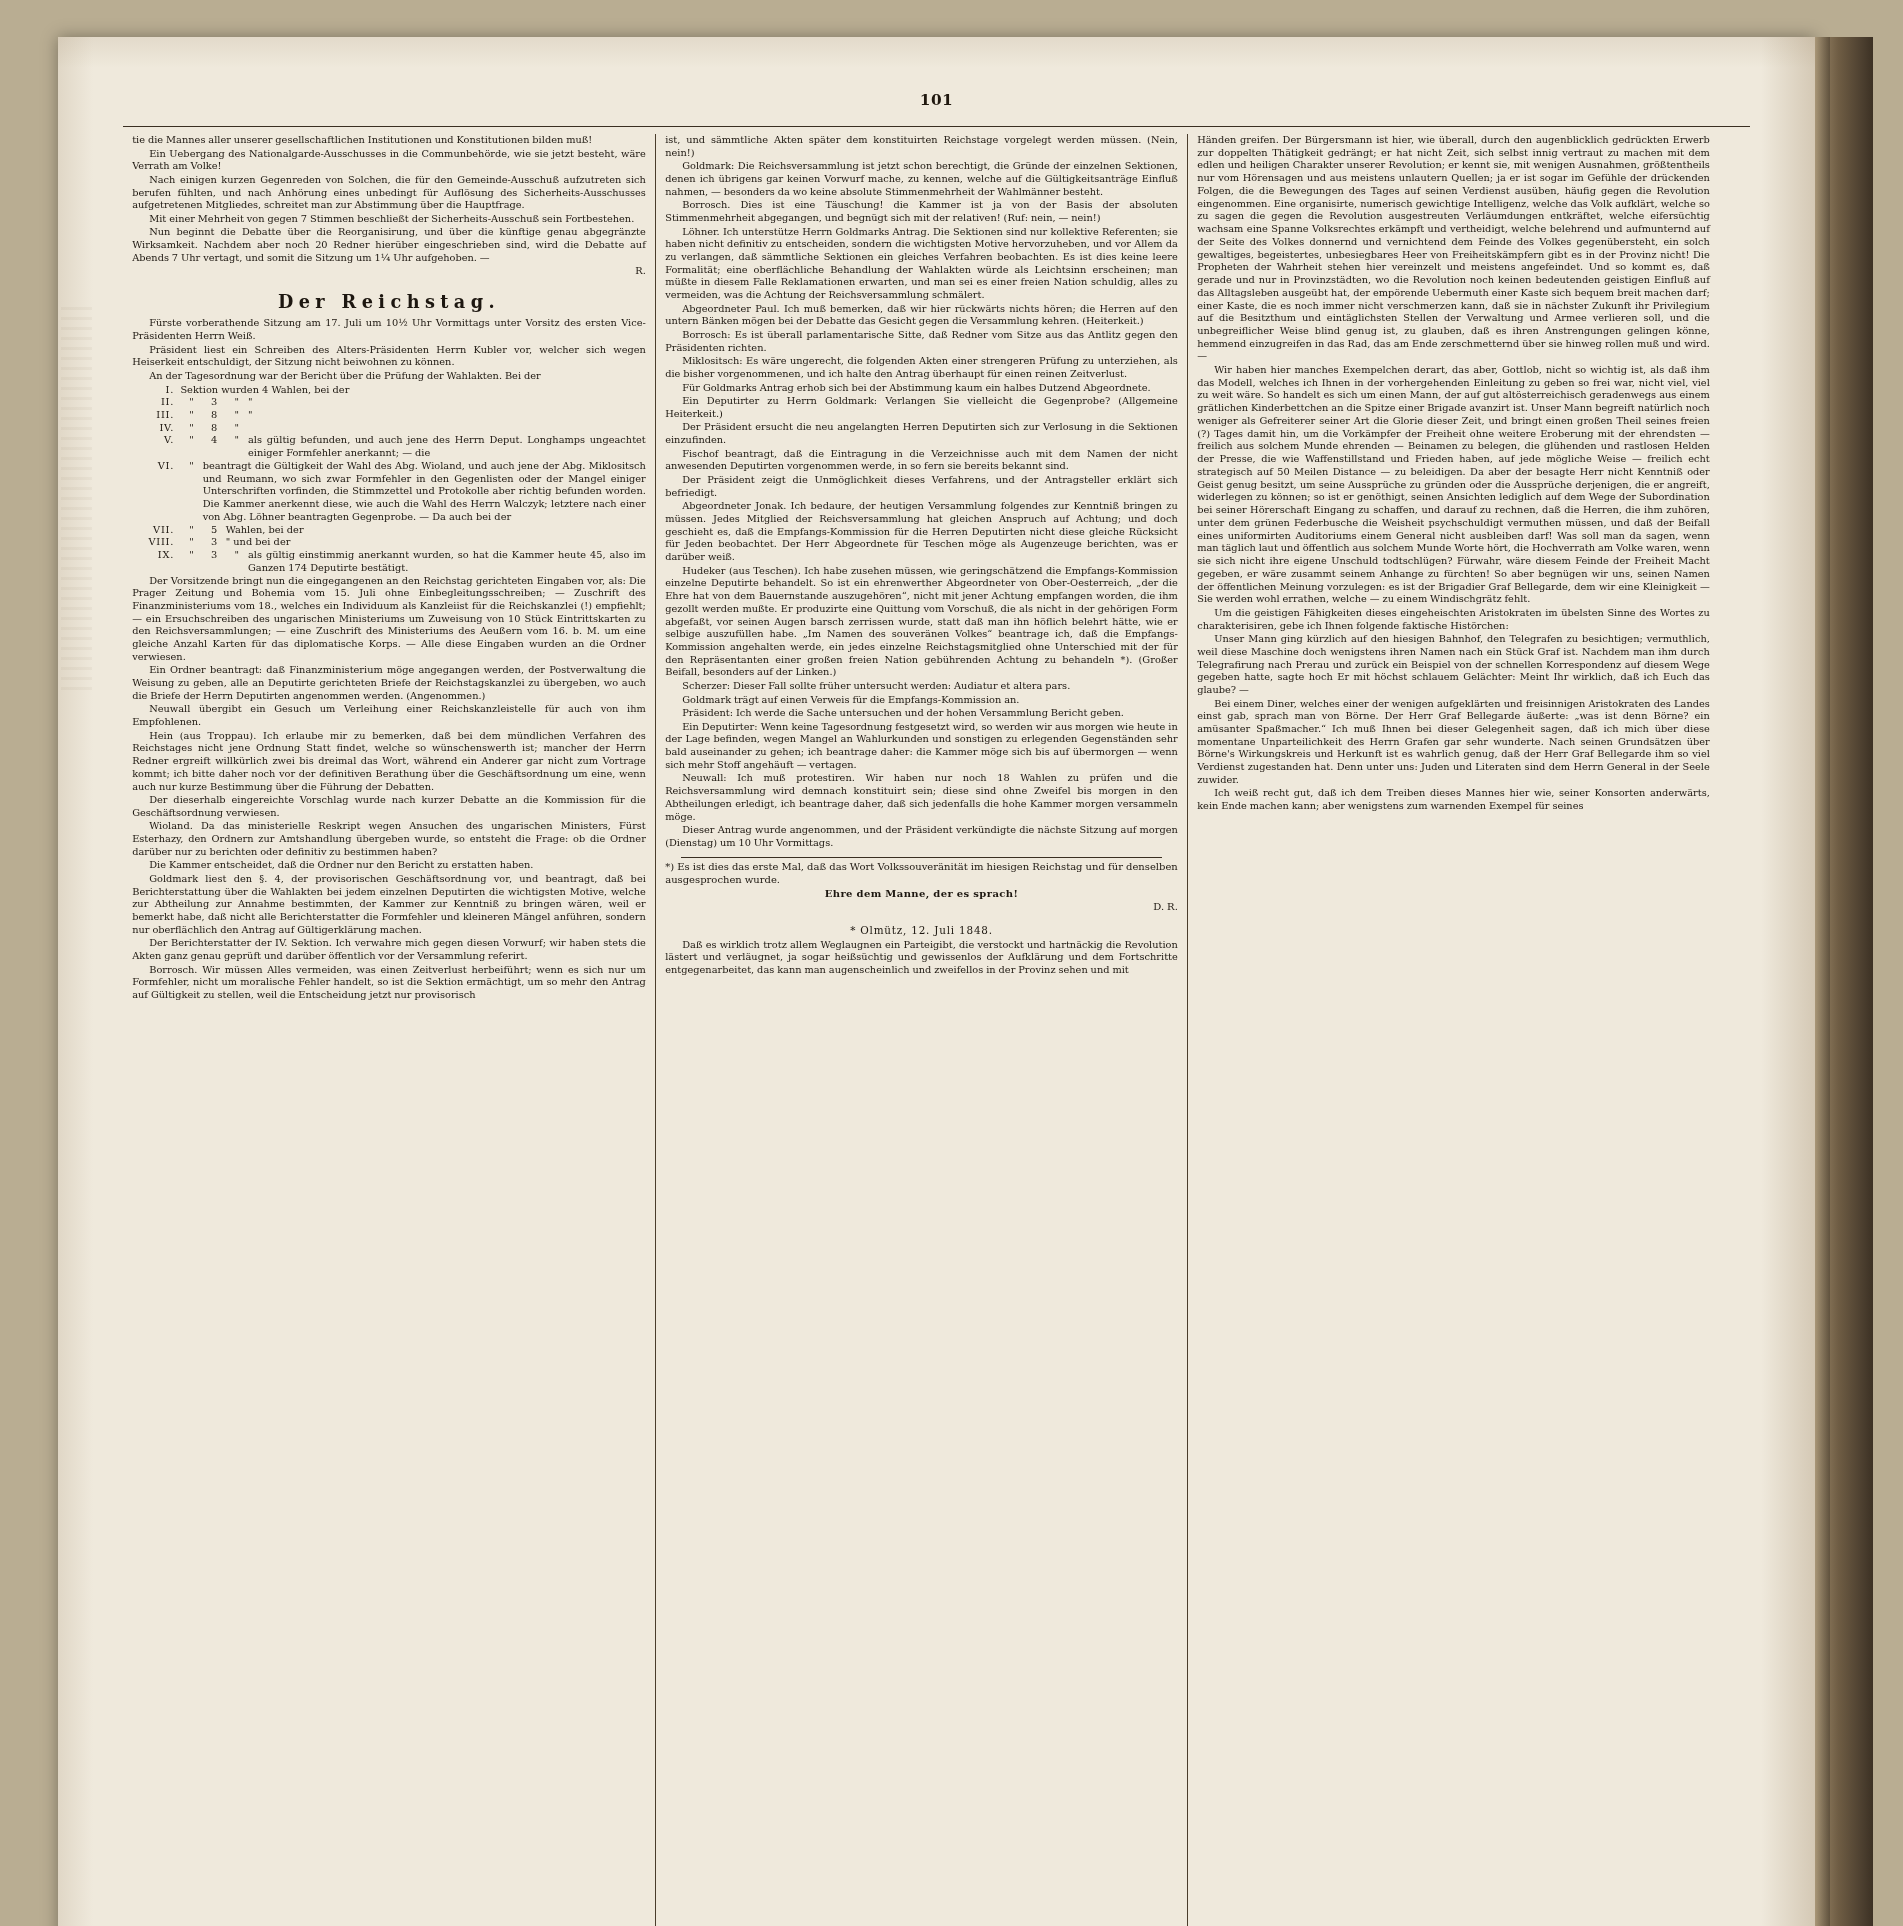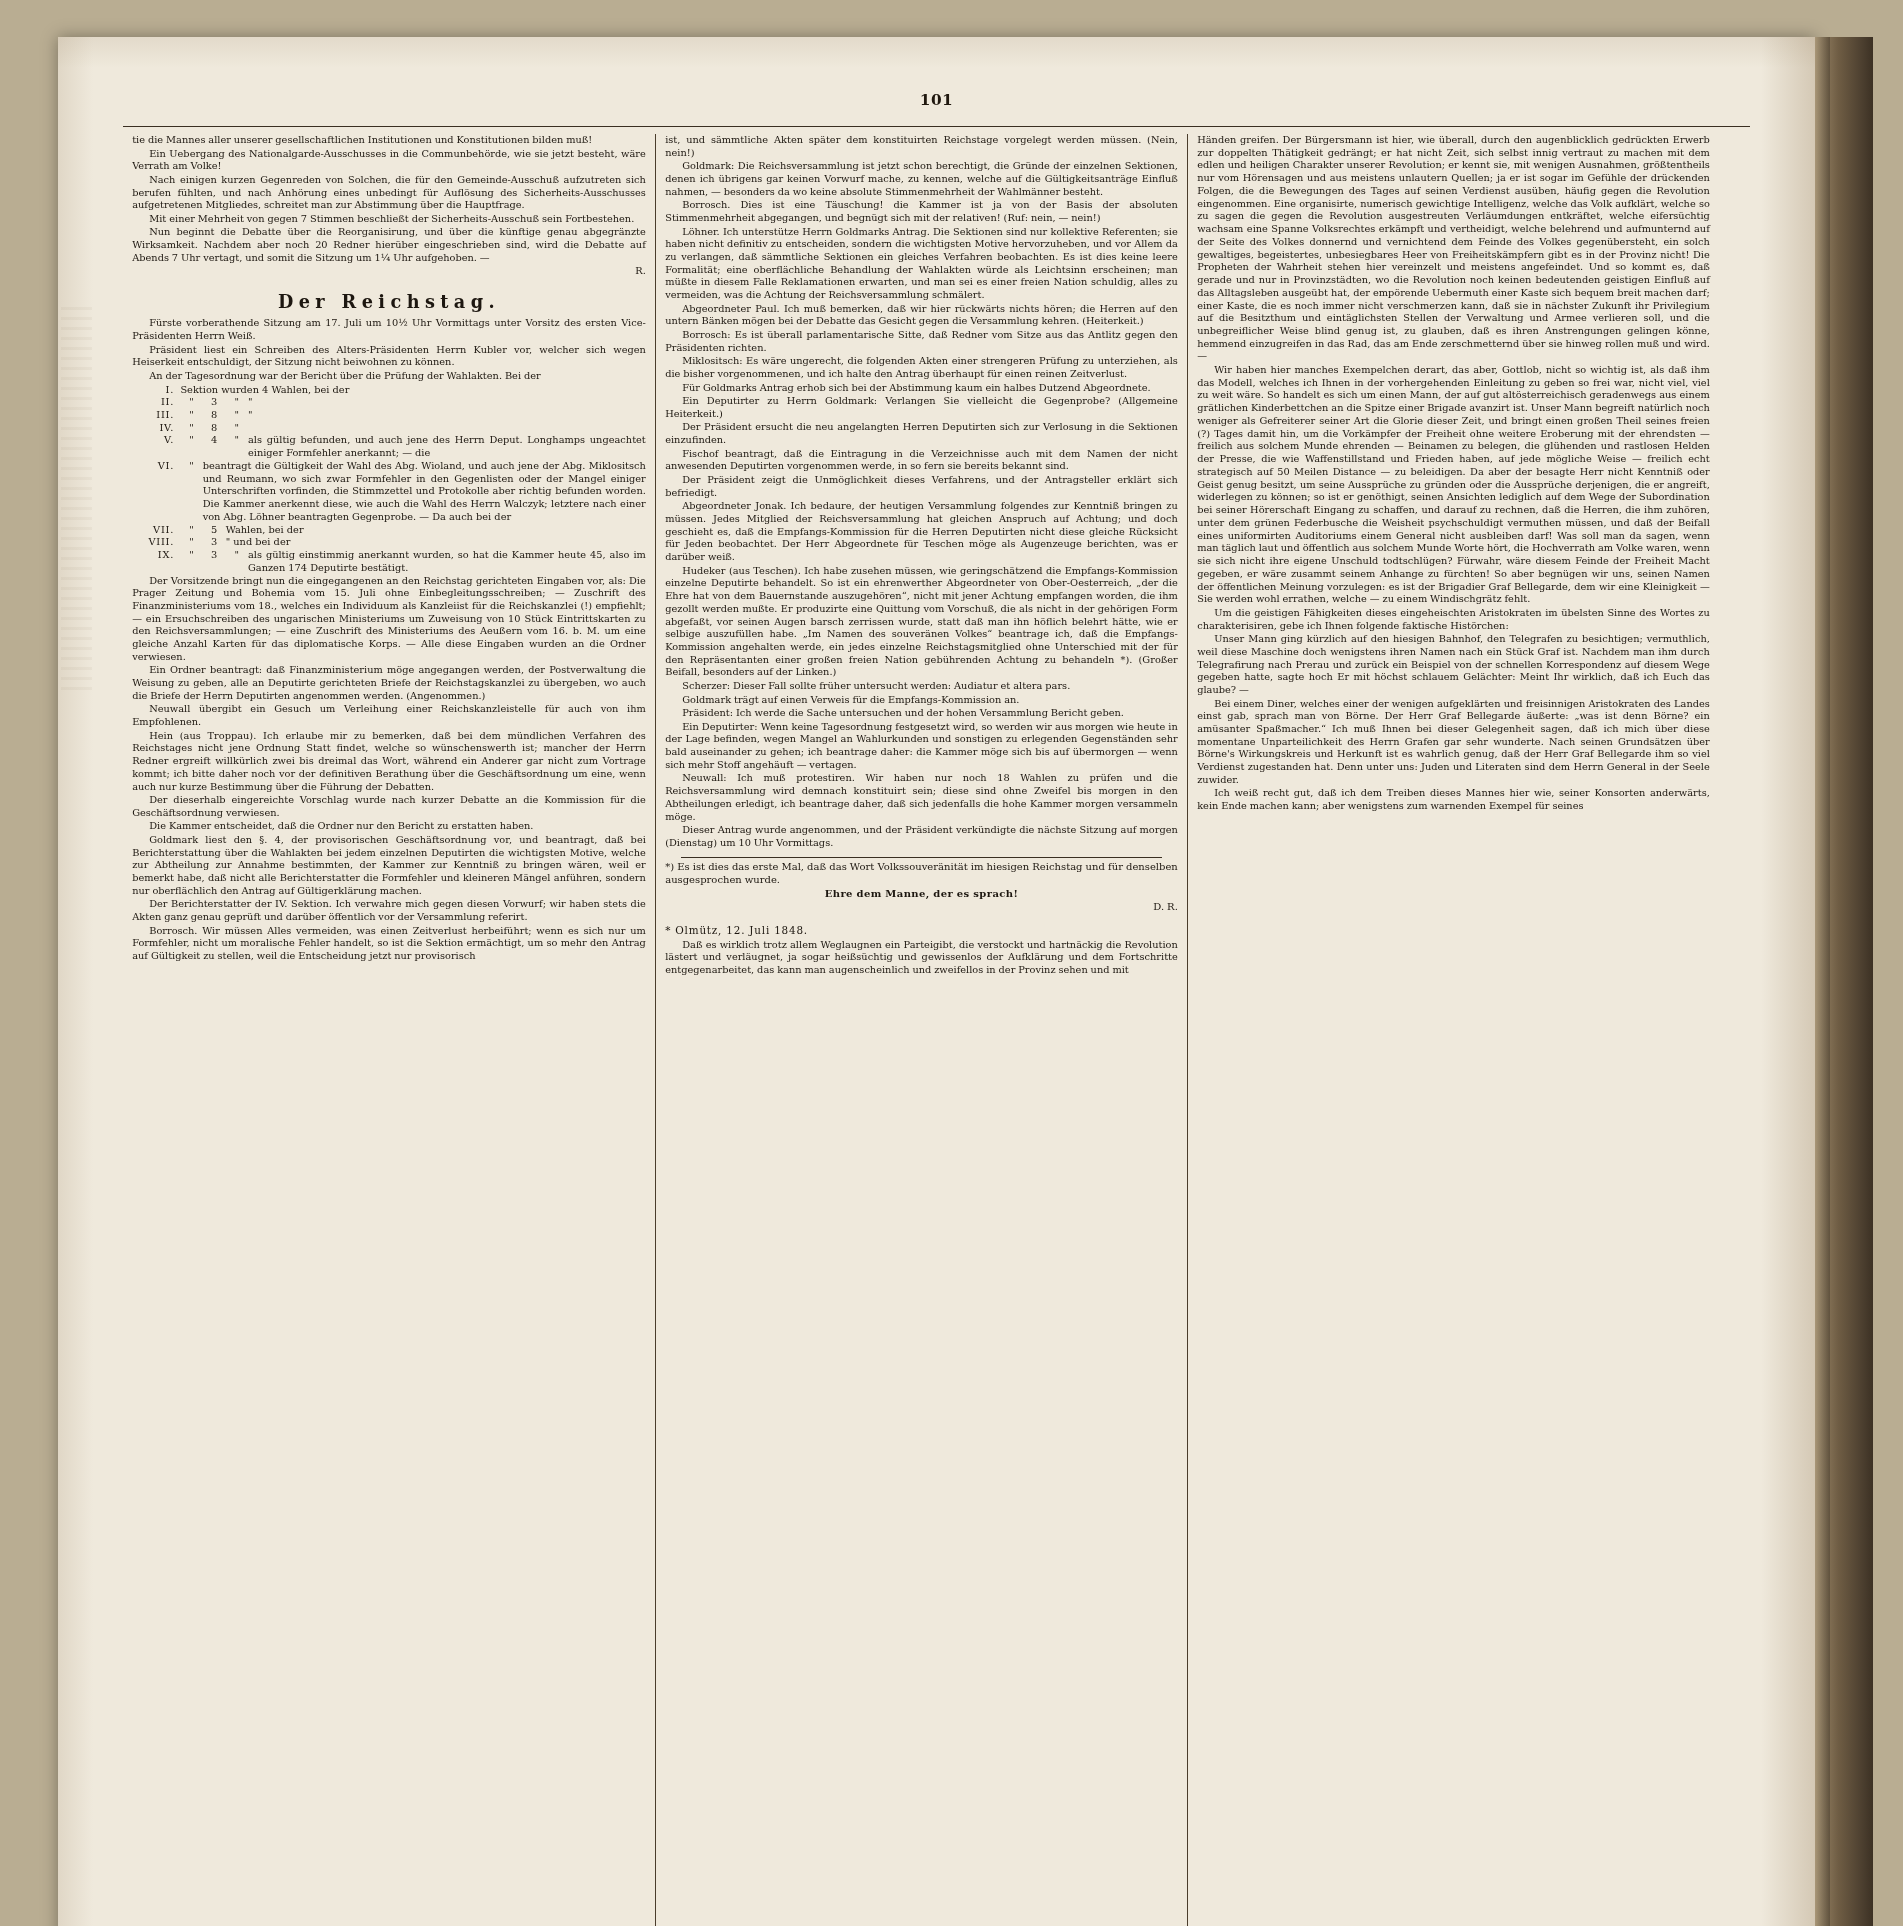--- a/index.html
+++ b/index.html
@@ -96,21 +96,21 @@
 
   
   .fn-rule { border-top:0.8px solid #3a2f22; margin:7px 15.4px 3.9px 15.4px; }
   .footnote {
     font-size:10px; line-height:1.28; text-align:justify;
     text-indent:0;
   }
   .fn-center { text-align:center; font-weight:bold; letter-spacing:0.4px; }
   .fn-right { text-align:right; }
 
-  .dateline { text-align:left; font-size:10.4px; margin:10px 0 2.3px 0; letter-spacing:0.8px; }
+  .dateline { text-align:center; font-size:10.4px; margin:10px 0 2.3px 0; letter-spacing:0.8px; }
 
   
   .ghost {
     position:absolute; left:3.1px; top:270px; width:31px; height:385px;
     background: repeating-linear-gradient(
       to bottom,
       rgba(120,100,70,0.10) 0px, rgba(120,100,70,0.10) 3.1px,
       rgba(0,0,0,0) 3.1px, rgba(0,0,0,0) 10px);
     opacity:.6;
   }
@@ -198,20 +198,21 @@
           <div class="elect-dot">"</div>
           <div class="elect-rest">als gültig einstimmig anerkannt wurden, so hat die Kammer heute 45, also im Ganzen 174 Deputirte bestätigt.</div>
         </div>
       </div>
 
       <p>Der Vorsitzende bringt nun die eingegangenen an den Reichstag gerichteten Eingaben vor, als: Die Prager Zeitung und Bohemia vom 15. Juli ohne Einbegleitungsschreiben; — Zuschrift des Finanzministeriums vom 18., welches ein Individuum als Kanzleiist für die Reichskanzlei (!) empfiehlt; — ein Ersuchschreiben des ungarischen Ministeriums um Zuweisung von 10 Stück Eintrittskarten zu den Reichsversammlungen; — eine Zuschrift des Ministeriums des Aeußern vom 16. b. M. um eine gleiche Anzahl Karten für das diplomatische Korps. — Alle diese Eingaben wurden an die Ordner verwiesen.</p>
       <p>Ein Ordner beantragt: daß Finanzministerium möge angegangen werden, der Postverwaltung die Weisung zu geben, alle an Deputirte gerichteten Briefe der Reichstagskanzlei zu übergeben, wo auch die Briefe der Herrn Deputirten angenommen werden. (Angenommen.)</p>
       <p>Neuwall übergibt ein Gesuch um Verleihung einer Reichskanzleistelle für auch von ihm Empfohlenen.</p>
       <p>Hein (aus Troppau). Ich erlaube mir zu bemerken, daß bei dem mündlichen Verfahren des Reichstages nicht jene Ordnung Statt findet, welche so wünschenswerth ist; mancher der Herrn Redner ergreift willkürlich zwei bis dreimal das Wort, während ein Anderer gar nicht zum Vortrage kommt; ich bitte daher noch vor der definitiven Berathung über die Geschäftsordnung um eine, wenn auch nur kurze Bestimmung über die Führung der Debatten.</p>
       <p>Der dieserhalb eingereichte Vorschlag wurde nach kurzer Debatte an die Kommission für die Geschäftsordnung verwiesen.</p>
+      <p>Wioland. Da das ministerielle Reskript wegen Ansuchen des ungarischen Ministers, Fürst Esterhazy, den Ordnern zur Amtshandlung übergeben wurde, so entsteht die Frage: ob die Ordner darüber nur zu berichten oder definitiv zu bestimmen haben?</p>
       <p>Die Kammer entscheidet, daß die Ordner nur den Bericht zu erstatten haben.</p>
       <p>Goldmark liest den §. 4, der provisorischen Geschäftsordnung vor, und beantragt, daß bei Berichterstattung über die Wahlakten bei jedem einzelnen Deputirten die wichtigsten Motive, welche zur Abtheilung zur Annahme bestimmten, der Kammer zur Kenntniß zu bringen wären, weil er bemerkt habe, daß nicht alle Berichterstatter die Formfehler und kleineren Mängel anführen, sondern nur oberflächlich den Antrag auf Gültigerklärung machen.</p>
       <p>Der Berichterstatter der IV. Sektion. Ich verwahre mich gegen diesen Vorwurf; wir haben stets die Akten ganz genau geprüft und darüber öffentlich vor der Versammlung referirt.</p>
       <p>Borrosch. Wir müssen Alles vermeiden, was einen Zeitverlust herbeiführt; wenn es sich nur um Formfehler, nicht um moralische Fehler handelt, so ist die Sektion ermächtigt, um so mehr den Antrag auf Gültigkeit zu stellen, weil die Entscheidung jetzt nur provisorisch</p>
     </div>
 
     <div class="col divider-l">
       <p class="noind">ist, und sämmtliche Akten später dem konstituirten Reichstage vorgelegt werden müssen. (Nein, nein!)</p>
       <p>Goldmark: Die Reichsversammlung ist jetzt schon berechtigt, die Gründe der einzelnen Sektionen, denen ich übrigens gar keinen Vorwurf mache, zu kennen, welche auf die Gültigkeitsanträge Einfluß nahmen, — besonders da wo keine absolute Stimmenmehrheit der Wahlmänner besteht.</p>
       <p>Borrosch. Dies ist eine Täuschung! die Kammer ist ja von der Basis der absoluten Stimmenmehrheit abgegangen, und begnügt sich mit der relativen! (Ruf: nein, — nein!)</p>

